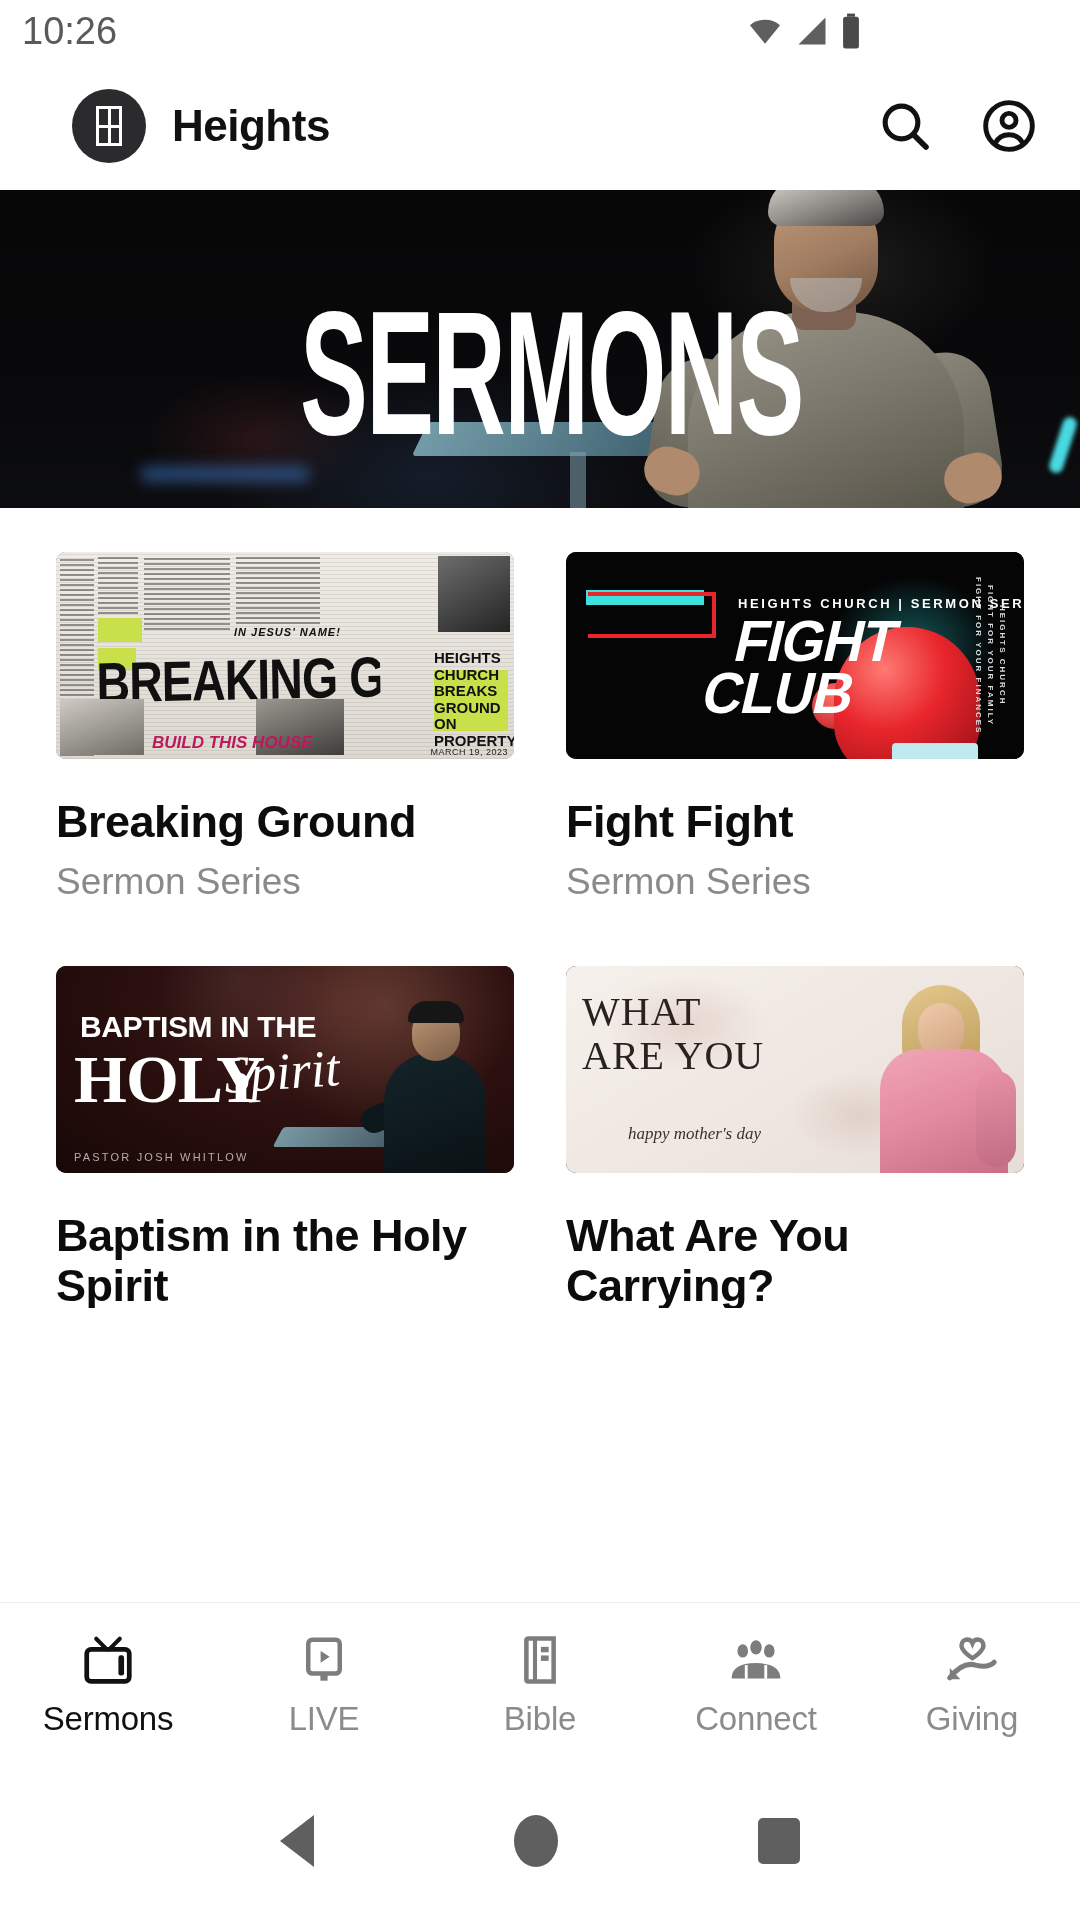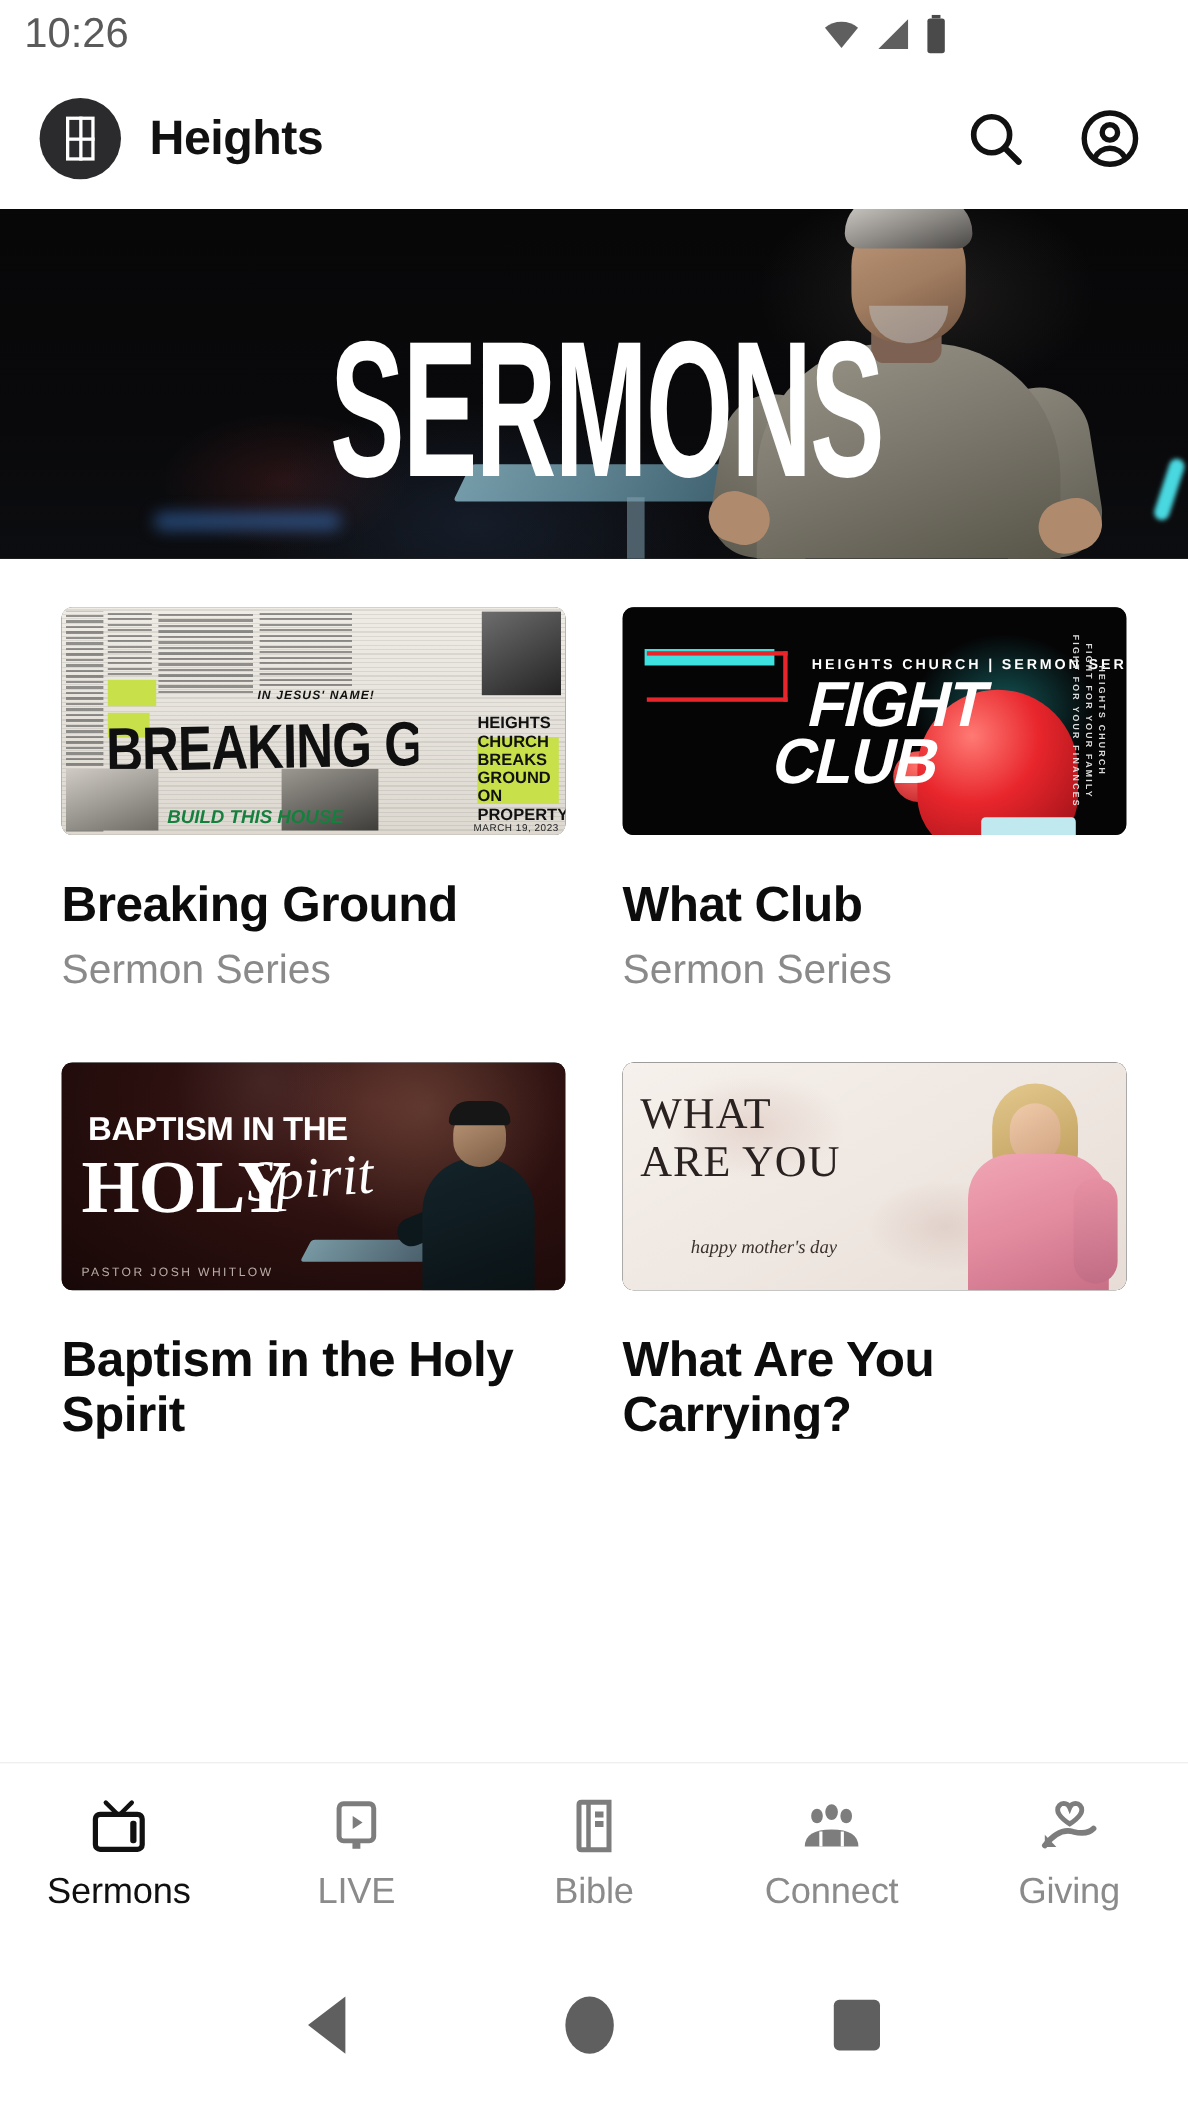--- a/index.html
+++ b/index.html
@@ -16,21 +16,21 @@
     position: absolute; top: 0; left: 0; width: 888px; height: 62px;
     display: flex; align-items: center; justify-content: space-between;
     padding: 0 26px 0 22px;
   }
   .status-time { font-size: 38px; color: #5a5a5a; letter-spacing: 0px; font-family: "Liberation Sans", sans-serif; }
   .status-icons { display: flex; align-items: center; gap: 10px; }
 
   
   .appbar {
     position: absolute; top: 62px; left: 0; width: 1080px; height: 128px;
-    display: flex; align-items: center; padding: 0 42px 0 36px;
+    display: flex; align-items: center; padding: 0 42px 0 72px;
   }
   .logo-circle {
     width: 74px; height: 74px; border-radius: 50%;
     background: #2b2b2e; display: flex; align-items: center; justify-content: center;
     flex: 0 0 auto;
   }
   .logo-mono {
     width: 26px; height: 40px; border: 3px solid #ffffff; position: relative;
     display: block;
   }
@@ -160,21 +160,21 @@
   }
   .np-headline {
     position: absolute; left: 40px; top: 98px; width: 330px;
     font-size: 54px; font-weight: bold; color: #101010;
     font-family: "Liberation Sans Narrow","Liberation Sans",sans-serif;
     transform: scaleX(0.86) scaleY(1.05) rotate(-1deg); transform-origin: left top;
     letter-spacing: -1px; white-space: nowrap; overflow: hidden;
   }
   .np-build {
     position: absolute; left: 96px; bottom: 6px; font-size: 17px; font-weight: bold;
-    font-style: italic; color: #15803d; line-height: 1.15;
+    font-style: italic; color: #be185d; line-height: 1.15;
   }
   .np-photo2 { position: absolute; left: 4px; bottom: 4px; width: 84px; height: 56px; background: linear-gradient(160deg,#cfcbc4,#6f6c66); }
   .np-photo3 { position: absolute; left: 200px; bottom: 4px; width: 88px; height: 56px; background: linear-gradient(160deg,#9b9891,#3f3d3a); }
   .np-hcg {
     position: absolute; right: 6px; bottom: 10px; width: 74px;
     font-size: 15px; font-weight: bold; color: #111; line-height: 1.1;
     font-family: "Liberation Sans Narrow","Liberation Sans",sans-serif;
     background: linear-gradient(transparent 20%, #c8e04a 20% 82%, transparent 82%);
   }
   .np-date { position: absolute; right: 6px; bottom: 2px; font-size: 9px; color: #222; letter-spacing: .5px; }
@@ -386,21 +386,21 @@
           <div class="fc-kicker">HEIGHTS CHURCH | SERMON SERIES</div>
           <div class="fc-fight">FIGHT</div>
           <div class="fc-club">CLUB</div>
           <div class="fc-side">
             <span>FIGHT FOR YOUR FINANCES</span>
             <span>FIGHT FOR YOUR FAMILY</span>
             <span>HEIGHTS CHURCH</span>
           </div>
         </div>
       </div>
-      <div class="card-title">What Club</div>
+      <div class="card-title">Fight Fight</div>
       <div class="card-sub">Sermon Series</div>
     </div>
 
     <div class="card row2">
       <div class="thumb">
         <div class="bp">
           <div class="bp-speck"></div>
           <div class="bp-podium">
               <div class="bpd-top"></div>
             </div>

